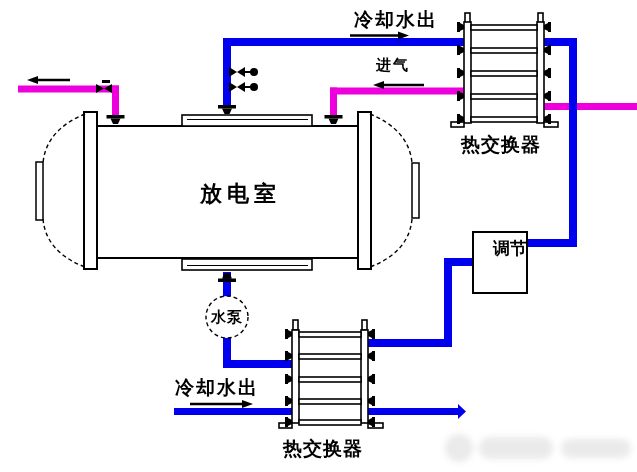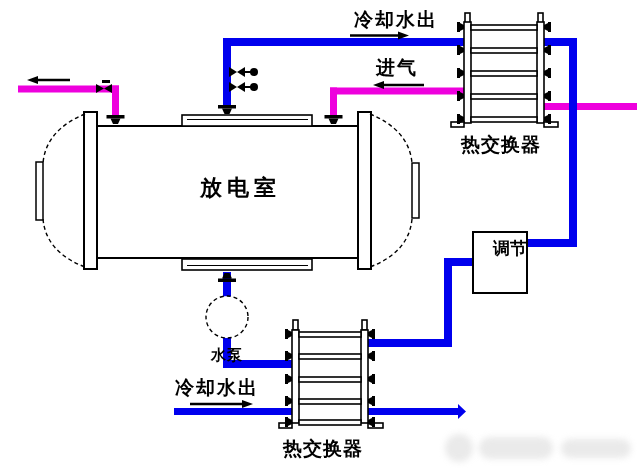--- a/index.html
+++ b/index.html
@@ -10,24 +10,24 @@
   }
   html,body{margin:0;padding:0;background:var(--bg);}
   .stage{
     position:relative;width:637px;height:472px;background:var(--bg);
     font-family:"DejaVu Sans",sans-serif;color:#000;overflow:hidden;
   }
   .stage svg{position:absolute;left:0;top:0;}
   .lbl{position:absolute;font-weight:600;white-space:nowrap;line-height:1.1;}
   .lbl-ozone{left:17px;top:51px;font-size:21px;letter-spacing:2px;}
   .lbl-coolout{left:327px;top:9px;font-size:19px;letter-spacing:2px;margin-left:27px;}
-  .lbl-gasin{left:376px;top:57px;font-size:19px;letter-spacing:2px;}
+  .lbl-gasin{left:376px;top:57px;font-size:15px;letter-spacing:2px;}
   .lbl-hxtop{left:461px;top:134px;font-size:19px;letter-spacing:1px;}
-  .lbl-chamber{left:200px;top:176px;font-size:22px;letter-spacing:5px;}
-  .lbl-pump{left:205px;top:309px;width:44px;text-align:center;font-size:15px;letter-spacing:1px;margin-top:38px;}
+  .lbl-chamber{left:200px;top:182px;font-size:22px;letter-spacing:5px;}
+  .lbl-pump{left:205px;top:309px;width:44px;text-align:center;font-size:15px;letter-spacing:1px;}
   .lbl-regtank{left:474px;top:235px;width:72px;text-align:center;font-size:17px;line-height:27px;}
   .lbl-coolin{left:175px;top:377px;font-size:19px;letter-spacing:2px;}
   .lbl-hxbot{left:283px;top:438px;font-size:19px;letter-spacing:1px;}
   .watermark{position:absolute;left:443px;top:430px;width:190px;height:36px;
     filter:blur(3px);opacity:.55;pointer-events:none;}
   .watermark i{position:absolute;background:#d9d9d9;display:block;}
   .wm-c{left:2px;top:4px;width:28px;height:28px;border-radius:50%;}
   .wm-a{left:36px;top:7px;width:74px;height:22px;border-radius:11px;}
   .wm-b{left:118px;top:9px;width:70px;height:19px;border-radius:10px;}
 </style>

